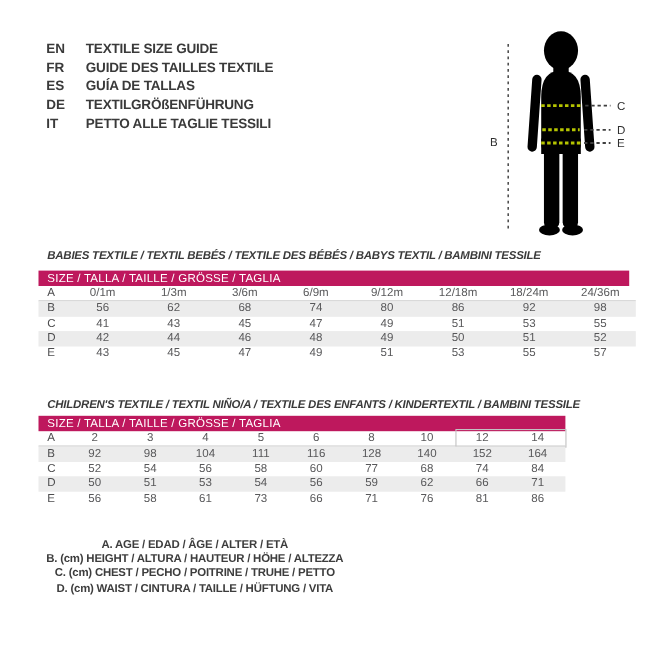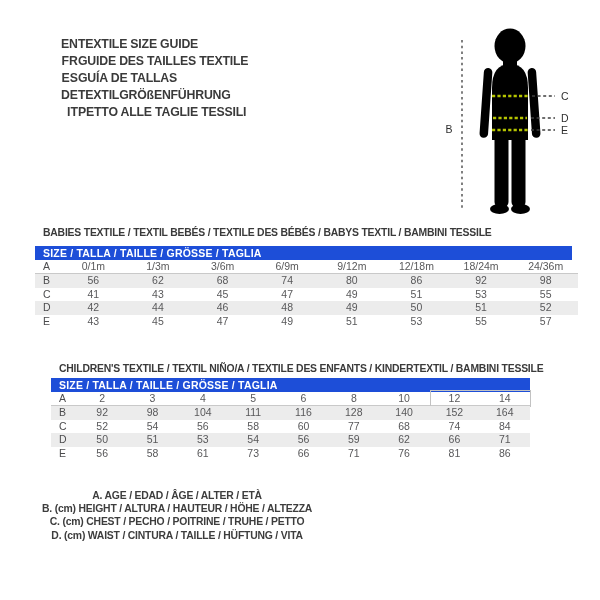--- a/index.html
+++ b/index.html
@@ -1,36 +1,36 @@
 <!DOCTYPE html>
 <html><head>
 <meta charset="utf-8">
 <style>
   html,body{margin:0;padding:0;background:#fff;}
   .stage{position:relative;width:600px;height:600px;background:#fff;overflow:hidden;
          font-family:"Liberation Sans",sans-serif;color:#3c3c3c;}
 
   
-  .langs{position:absolute;left:42px;top:36px;text-align:right;}
+  .langs{position:absolute;left:42px;top:36px;}
   .lang-row{display:flex;height:17px;line-height:17px;font-size:12.3px;font-weight:bold;color:#3a3a3a;}
   .lang-code{width:36px;}
   .lang-label{letter-spacing:-0.2px;}
 
   
   .figure{position:absolute;left:435px;top:10px;width:170px;height:212px;}
 
   
   .tbl{position:absolute;font-size:10.5px;}
   .tbl-babies{left:35px;top:226px;width:543px;}
-  .tbl-children{left:35px;top:362px;width:479px;margin-left:16px;}
+  .tbl-children{left:35px;top:362px;width:479px;}
   .tbl-title{height:20px;line-height:14px;padding-left:8px;font-weight:bold;
-             font-size:10.4px;color:#3a3a3a;letter-spacing:-0.2px;white-space:nowrap;}
+             font-size:10.4px;color:#3a3a3a;letter-spacing:-0.2px;white-space:nowrap;font-style:italic;}
   .tbl-children .tbl-title{height:16px;}
-  .tbl-header{height:14px;line-height:14px;background:#1d4ed8;color:#ffffff;
-              font-weight:bold;padding-left:8px;letter-spacing:0.2px;}
+  .tbl-header{height:14px;line-height:14px;background:#be185d;color:#ffffff;
+              font-weight:normal;padding-left:8px;letter-spacing:0.2px;}
   .tbl-babies .tbl-header{width:529px;}
   .t-rows{width:100%;}
   .t-row{display:flex;height:13.4px;line-height:13.4px;color:#58585a;position:relative;}
   .t-row:nth-child(even){background:#ececec;}
   .t-row.row-a{border-bottom:1px solid #c9c9c9;}
   .t-label{width:18px;padding-left:8px;color:#4c4c4e;}
   .t-cell{flex:1;text-align:center;}
   .size-box{position:absolute;right:-1px;top:-2px;height:15px;width:99px;
             border:1px solid #c2c2c2;background:transparent;}
 

